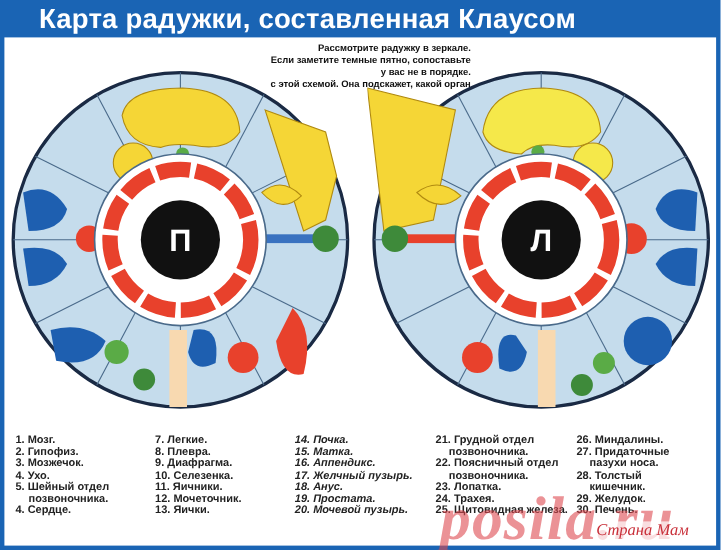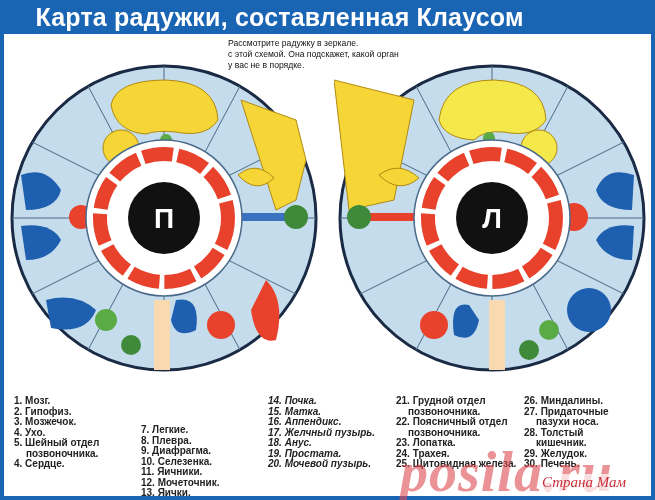--- a/index.html
+++ b/index.html
@@ -1,38 +1,39 @@
 <!DOCTYPE html>
 <html><head>
 <meta charset="utf-8">
 <style>
   html,body{margin:0;padding:0;}
   body{width:655px;height:500px;background:#1a64b4;font-family:"Liberation Sans",sans-serif;overflow:hidden;position:relative;}
   .title{position:absolute;left:0;top:0;width:559px;height:34px;color:#fff;font-weight:bold;font-size:25px;text-align:center;line-height:34px;letter-spacing:0.2px;}
   .panel{position:absolute;left:4px;top:34px;width:647px;height:462px;background:#fff;}
-  .intro{position:absolute;left:228px;top:38px;width:200px;text-align:left;font-size:8.6px;font-weight:normal;line-height:11px;color:#111;}
+  .intro{position:absolute;left:228px;top:38px;width:200px;text-align:right;font-size:8.6px;font-weight:bold;line-height:11px;color:#111;}
   .eye{position:absolute;top:60px;width:316px;height:316px;}
   .eye-left{left:6px;}
   .eye-right{left:334px;}
   .legend{position:absolute;top:396px;font-size:10px;font-weight:bold;line-height:10.5px;color:#222;}
   .legend div{white-space:nowrap;}
   .legend .ind{padding-left:12px;}
   .wm{position:absolute;left:400px;top:440px;font-family:"Liberation Serif",serif;font-style:italic;font-weight:bold;font-size:56px;color:rgba(222,74,80,0.6);letter-spacing:1px;}
   .wm2{position:absolute;left:539px;top:474px;font-family:"Liberation Serif",serif;font-style:italic;font-size:15px;color:#c9303a;background:rgba(255,255,255,0.7);padding:0 3px;}
 </style>
 </head>
 <body>
 
 <div class="title">Карта радужки, составленная Клаусом Микком</div>
 <div class="panel"></div>
 
 <div class="intro">
   <div>Рассмотрите радужку в зеркале.</div>
+  <div>Если заметите темные пятно, сопоставьте</div>
+  <div>у вас не в порядке.</div>
   <div>с этой схемой. Она подскажет, какой орган</div>
-  <div>у вас не в порядке.</div>
 </div>
 
 <svg class="eye eye-left" viewBox="0 0 316 316">
   <circle cx="158" cy="158" r="152" fill="#c5dcec" stroke="#1a2a44" stroke-width="3"></circle>
   <g stroke="#4a6a8a" stroke-width="1">
     <line x1="158" y1="6" x2="158" y2="80"></line>
       <line x1="234" y1="26" x2="199" y2="92"></line>
     <line x1="290" y1="82" x2="218" y2="118"></line>
       <line x1="310" y1="158" x2="236" y2="158"></line>
     <line x1="290" y1="234" x2="218" y2="198"></line>
@@ -107,21 +108,21 @@
 
 <div class="legend" style="left:14px;">
   <div>1. Мозг.</div>
   <div>2. Гипофиз.</div>
   <div>3. Мозжечок.</div>
   <div>4. Ухо.</div>
   <div>5. Шейный отдел</div>
   <div class="ind">позвоночника.</div>
   <div>4. Сердце.</div>
 </div>
-<div class="legend" style="left:141px;margin-top:29px;">
+<div class="legend" style="left:141px;">
   <div>7. Легкие.</div>
   <div>8. Плевра.</div>
   <div>9. Диафрагма.</div>
   <div>10. Селезенка.</div>
   <div>11. Яичники.</div>
   <div>12. Мочеточник.</div>
   <div>13. Яички.</div>
 </div>
 <div class="legend" style="left:268px;font-style:italic;">
   <div>14. Почка.</div>

